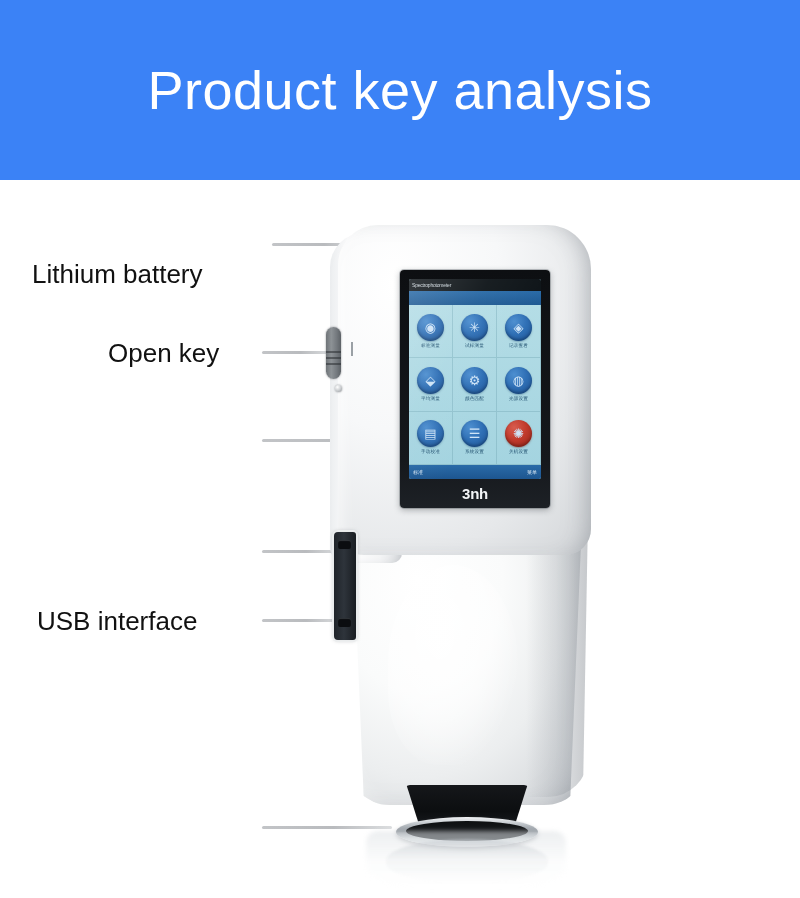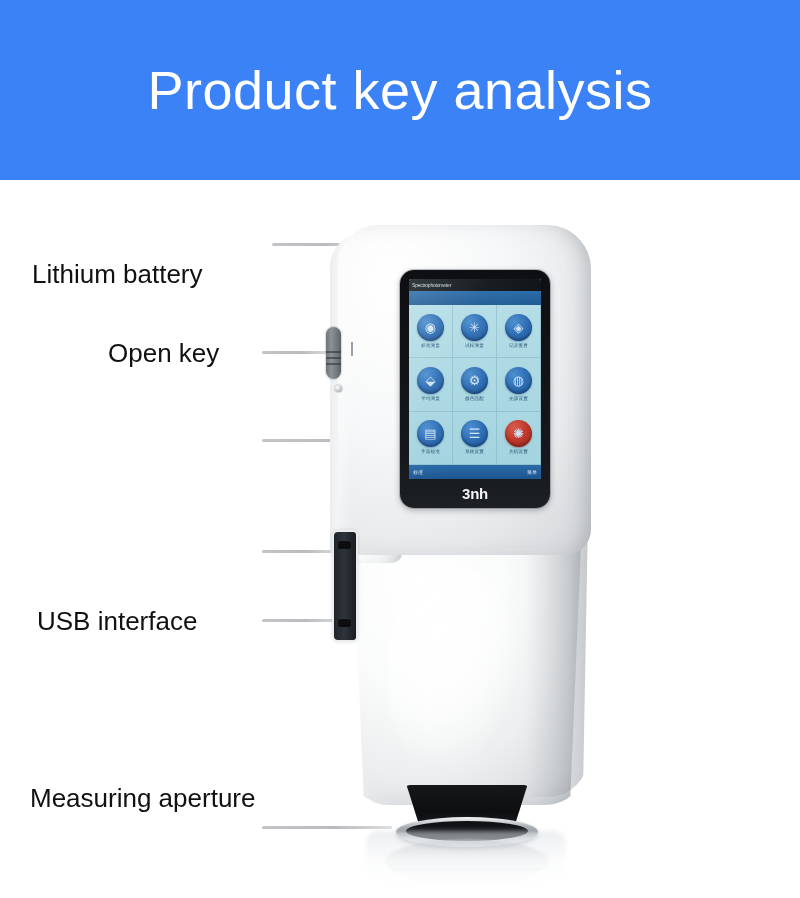--- a/index.html
+++ b/index.html
@@ -241,21 +241,21 @@
   }
 
   
   .screen-bezel {
     position: absolute;
     left: 70px;
     top: 65px;
     width: 150px;
     height: 238px;
     background: linear-gradient(to bottom, #0d0f12 0%, #15181c 80%, #1d2126 100%);
-    border-radius: 14px;
+    border-radius: 4px;
     box-shadow: 0 0 0 1px rgba(90,96,102,0.35), 0 2px 6px rgba(60,64,70,0.4);
   }
   .screen-brand {
     position: absolute;
     left: 0;
     bottom: 6px;
     width: 150px;
     text-align: center;
     color: #f2f4f6;
     font-size: 15px;
@@ -389,21 +389,20 @@
   <div class="callout-label" style="left:108px; top:338px;">Open key</div>
   <div class="leader-line" style="left:262px; top:351px; width:70px;"></div>
 
   <div class="leader-line" style="left:262px; top:439px; width:190px;"></div>
 
   <div class="leader-line" style="left:262px; top:550px; width:80px;"></div>
 
   <div class="callout-label" style="left:37px; top:606px;text-align:center;">USB interface</div>
   <div class="leader-line" style="left:262px; top:619px; width:80px;"></div>
 
-  <div class="callout-label" style="left:30px; top:783px;">Measuring aperture</div>
   <div class="leader-line" style="left:262px; top:826px; width:130px;"></div>
 
   <div id="device">
 
     <div class="dev-body"></div>
     <div class="dev-body-shadow-right"></div>
     <div class="dev-body-sheen"></div>
 
     <div class="dev-shoulder"></div>
     <div class="dev-shoulder-seam"></div>

